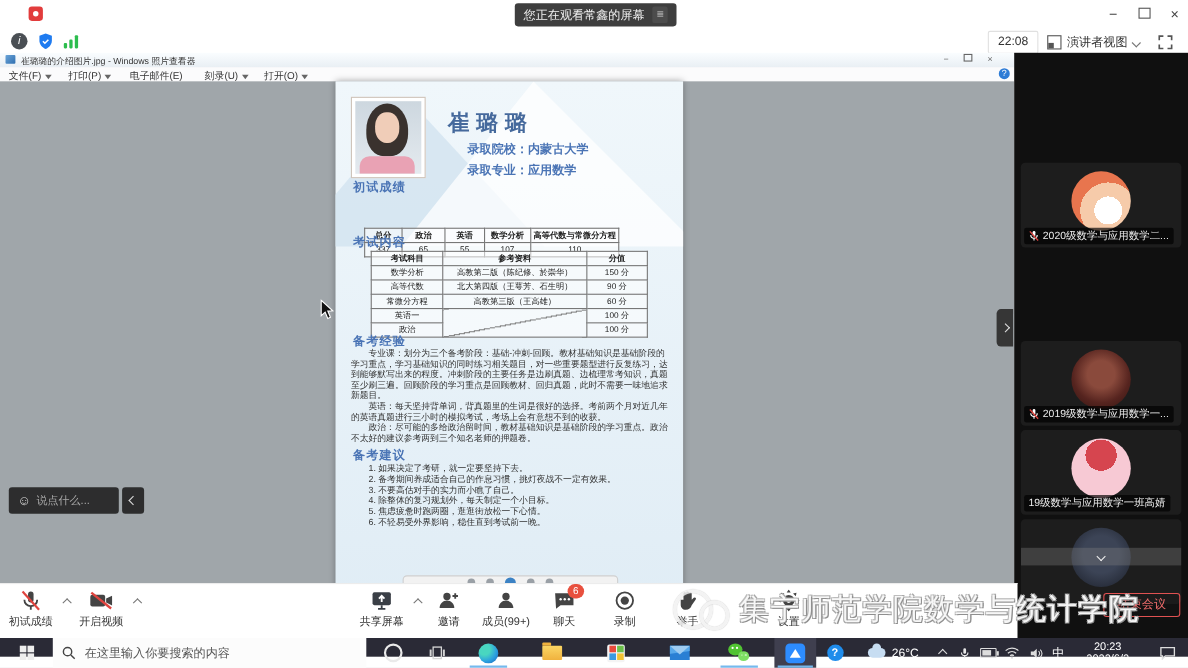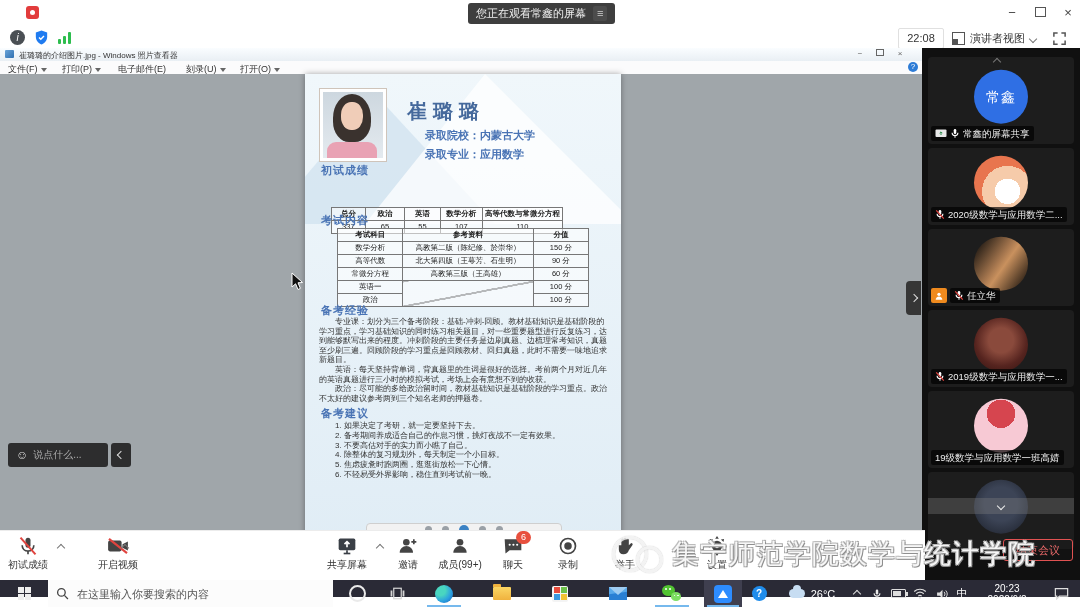--- a/index.html
+++ b/index.html
@@ -291,68 +291,34 @@
   <i></i>
   <i></i>
 </div>
 
 <svg class="cursor" width="13" height="19" viewBox="0 0 13 19">
   <path d="M1 1 L1 15 L4.6 11.8 L7 17.5 L9.4 16.4 L7 10.8 L11.5 10.5 Z" fill="#111" stroke="#fff" stroke-width="1"></path>
 </svg>
 
 <div class="sidebar">
 
-  <div class="tile" style="top:9px;height:87px;">
-    <div style="position:absolute;left:66px;top:2px;" class="chev up"></div>
-    <div class="ava a1">常鑫</div>
-    <div class="tlabel">
-      <svg width="12" height="10" viewBox="0 0 24 20">
-        <rect x="1" y="1" width="22" height="15" rx="2" fill="#e8e8e8"></rect>
-        <path d="M12 12V6M9.3 8.4 12 5.7l2.7 2.7" stroke="#2a8c4a" stroke-width="2" fill="none"></path>
-      </svg>
-      <svg width="10" height="11" viewBox="0 0 24 26">
-        <rect x="9" y="2" width="6" height="12" rx="3" fill="#fff"></rect>
-        <path d="M5 11c0 4 3 7 7 7s7-3 7-7" stroke="#fff" stroke-width="2.5" fill="none"></path>
-        <line x1="12" y1="18" x2="12" y2="23" stroke="#fff" stroke-width="2.5"></line>
-      </svg>
-      <span>常鑫的屏幕共享</span>
-    </div>
-  </div>
 
   <div class="tile" style="top:100px;height:77px;text-align:center;">
     <div class="ava a2"></div>
     <div class="tlabel">
       <svg width="10" height="11" viewBox="0 0 24 26">
         <rect x="9" y="2" width="6" height="12" rx="3" fill="#fff"></rect>
         <path d="M5 11c0 4 3 7 7 7s7-3 7-7" stroke="#fff" stroke-width="2.5" fill="none"></path>
         <line x1="12" y1="18" x2="12" y2="23" stroke="#fff" stroke-width="2.5"></line>
         <line x1="3" y1="3" x2="21" y2="23" stroke="#e0443f" stroke-width="3"></line>
       </svg>
       <span>2020级数学与应用数学二...</span>
     </div>
   </div>
 
-  <div class="tile" style="top:181px;height:77px;">
-    <div class="ava a3"></div>
-    <div class="hostbadge">
-      <svg width="10" height="10" viewBox="0 0 24 24">
-        <circle cx="12" cy="8" r="4" fill="#fff"></circle>
-          <path d="M4 21c0-4.4 3.6-8 8-8s8 3.6 8 8z" fill="#fff"></path>
-      </svg>
-    </div>
-    <div class="tlabel" style="left:22px;">
-      <svg width="10" height="11" viewBox="0 0 24 26">
-        <rect x="9" y="2" width="6" height="12" rx="3" fill="#fff"></rect>
-        <path d="M5 11c0 4 3 7 7 7s7-3 7-7" stroke="#fff" stroke-width="2.5" fill="none"></path>
-        <line x1="12" y1="18" x2="12" y2="23" stroke="#fff" stroke-width="2.5"></line>
-        <line x1="3" y1="3" x2="21" y2="23" stroke="#e0443f" stroke-width="3"></line>
-      </svg>
-      <span>任立华</span>
-    </div>
-  </div>
 
   <div class="tile" style="top:262px;height:77px;">
     <div class="ava a4"></div>
     <div class="tlabel">
       <svg width="10" height="11" viewBox="0 0 24 26">
         <rect x="9" y="2" width="6" height="12" rx="3" fill="#fff"></rect>
         <path d="M5 11c0 4 3 7 7 7s7-3 7-7" stroke="#fff" stroke-width="2.5" fill="none"></path>
         <line x1="12" y1="18" x2="12" y2="23" stroke="#fff" stroke-width="2.5"></line>
         <line x1="3" y1="3" x2="21" y2="23" stroke="#e0443f" stroke-width="3"></line>
       </svg>
@@ -386,21 +352,21 @@
       <rect x="9" y="2" width="6" height="12" rx="3" fill="#444"></rect>
       <path d="M5 11c0 4 3 7 7 7s7-3 7-7" stroke="#444" stroke-width="2" fill="none"></path>
       <line x1="12" y1="18" x2="12" y2="22" stroke="#444" stroke-width="2"></line>
       <line x1="3" y1="2" x2="21" y2="22" stroke="#e0443f" stroke-width="2.4"></line>
     </svg>
       </div>
     <div class="lb">初试成绩</div>
   </div>
   <span class="tchev chev up" style="left:58px;"></span>
 
-  <div class="titem" style="left:64px;width:56px;margin-left:26px;">
+  <div class="titem" style="left:64px;width:56px;">
     <div class="ic">
         <svg width="22" height="18" viewBox="0 0 24 20">
       <rect x="1" y="4" width="15" height="12" rx="2" fill="#444"></rect>
       <polygon points="17,8 23,5 23,15 17,12" fill="#444"></polygon>
       <line x1="2" y1="2" x2="22" y2="18" stroke="#e0443f" stroke-width="2.4"></line>
     </svg>
       </div>
     <div class="lb">开启视频</div>
   </div>
   <span class="tchev chev up" style="left:122px;"></span>

